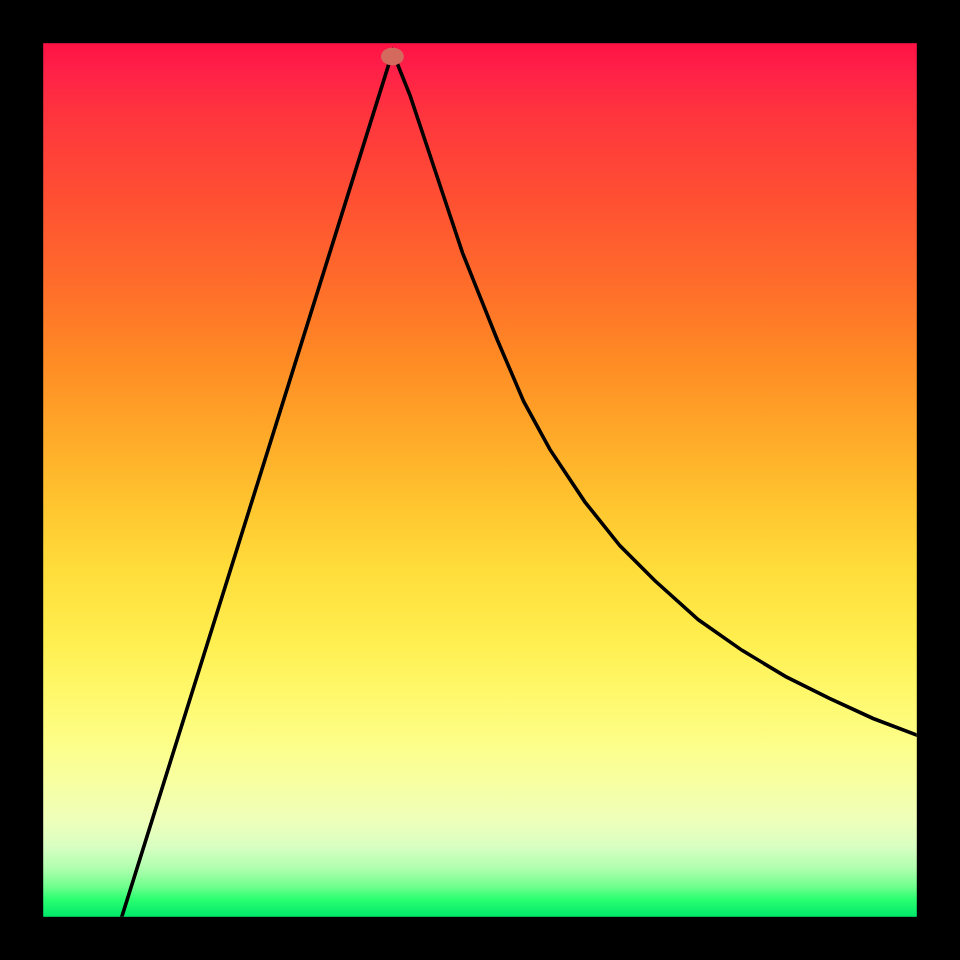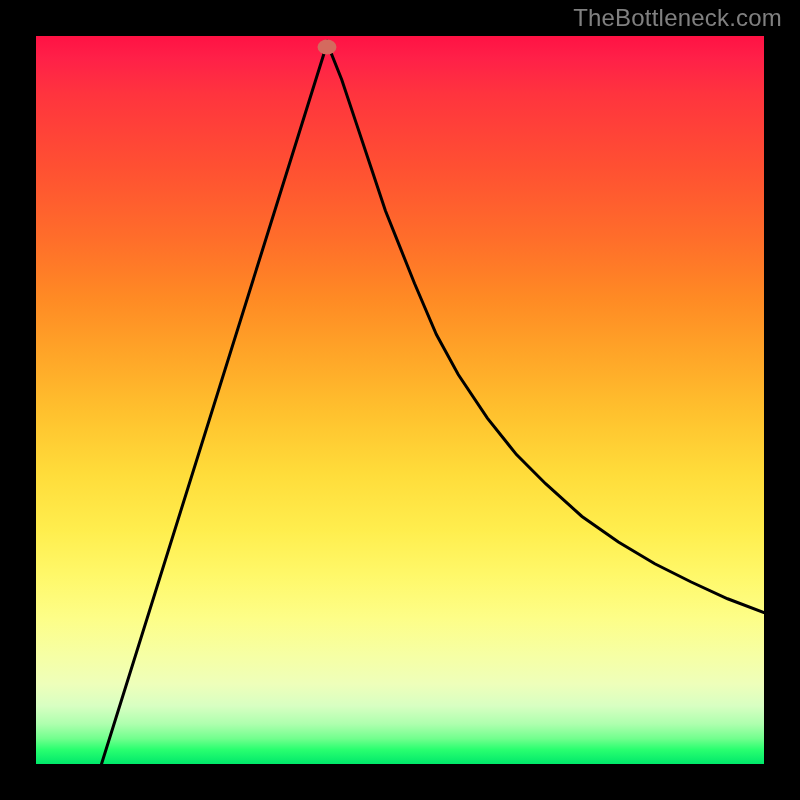--- a/index.html
+++ b/index.html
@@ -60,21 +60,20 @@
     width: 19px;
     height: 15px;
     border-radius: 50%;
     background: #d46a5e;
     transform: translate(-50%, -50%);
   }
 </style>
 </head>
 <body>
 <div class="container">
-  <div class="watermark">TheBottleneck.com</div>
 
   <div class="plot-area">
     <svg class="curve" viewBox="0 0 728 728" preserveAspectRatio="none">
       <path id="curve-path" fill="none" stroke="#000000" stroke-width="3" stroke-linecap="round" d="M 65.52 728 L 291.2 7.279999999999973 L 291.2 7.279999999999973 L 305.76 43.680000000000064 L 320.32 87.36000000000001 L 334.88 131.04000000000008 L 349.44 174.72000000000003 L 364 211.12 L 378.56 247.51999999999998 L 400.40000000000003 298.48 L 422.23999999999995 338.52 L 451.36 382.2 L 480.48 418.6 L 509.59999999999997 447.71999999999997 L 546 480.48 L 582.4 505.96000000000004 L 618.8 527.8 L 655.2 546 L 691.6 562.744 L 728 576.576"></path>
     </svg>
     <div id="marker" class="marker" style="left: 291.2px; top: 10.92px; background: rgb(212, 106, 94);"></div>
   </div>
 </div>
 
 </body></html>

